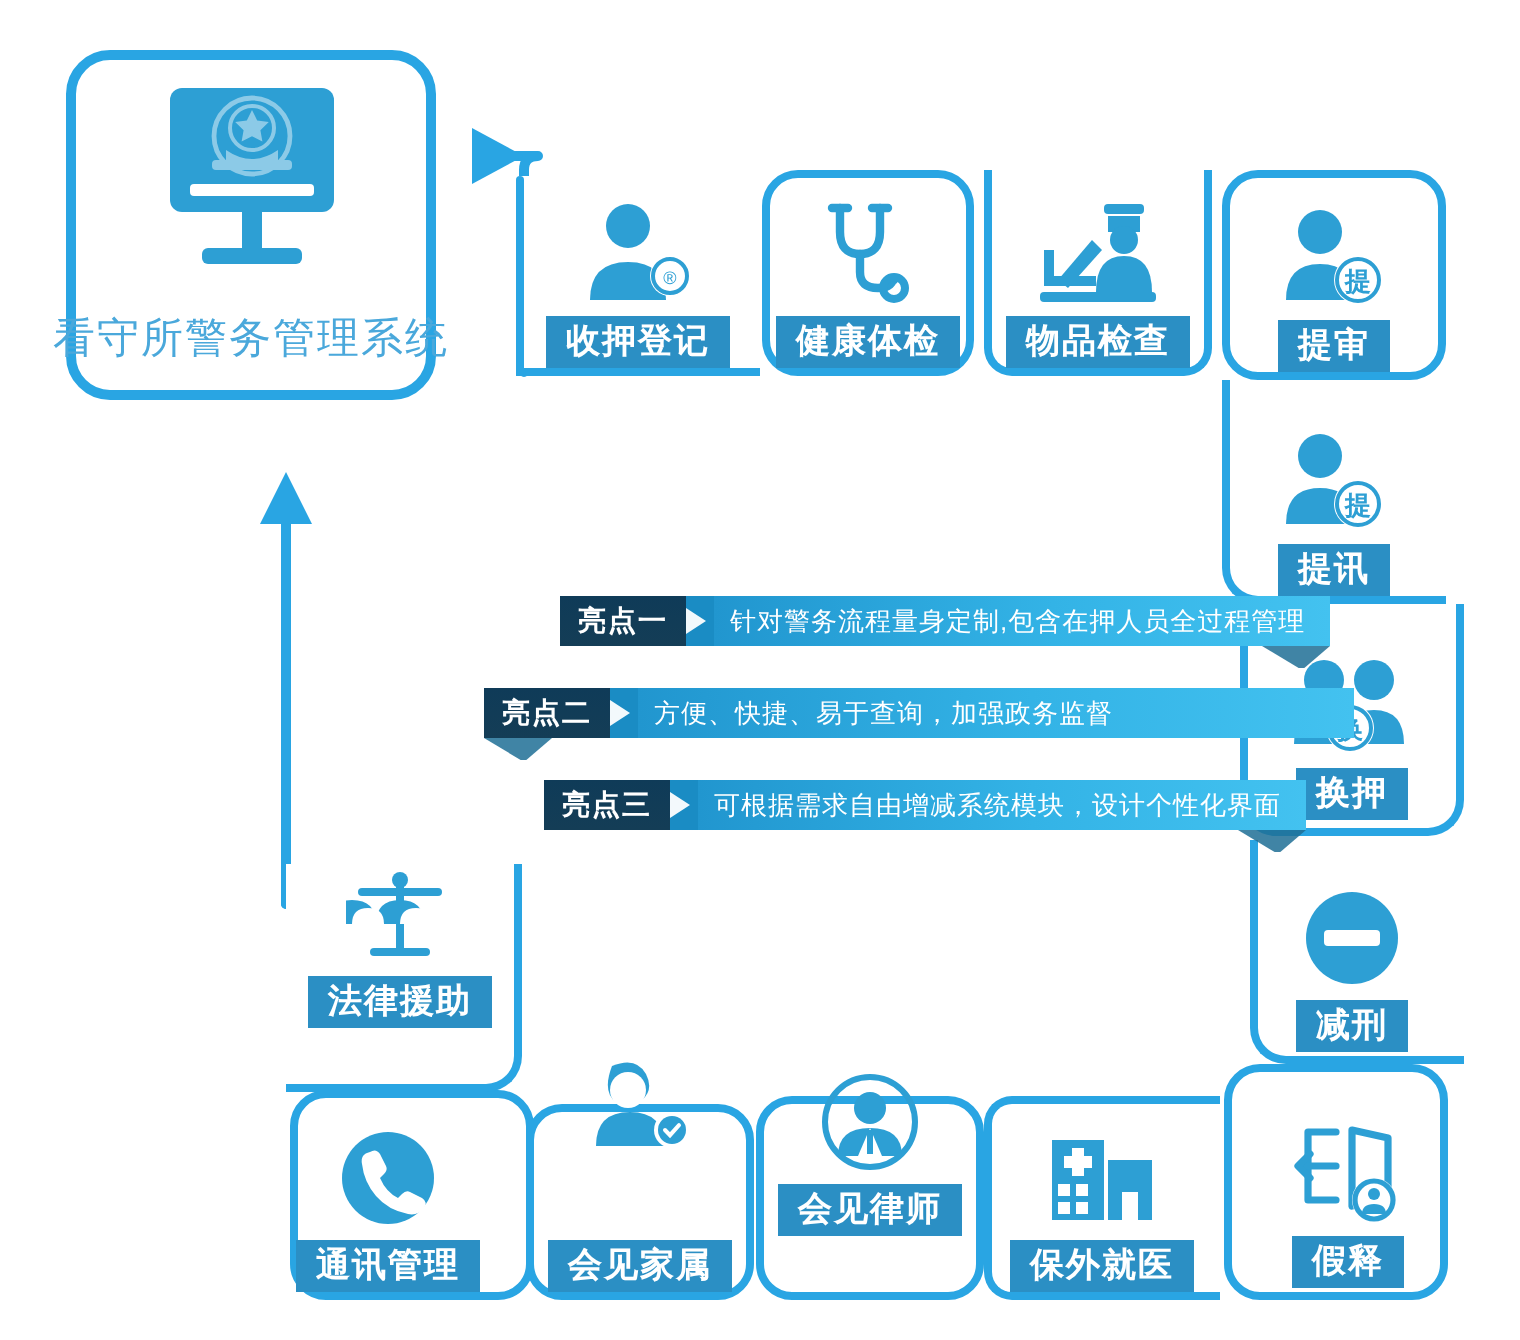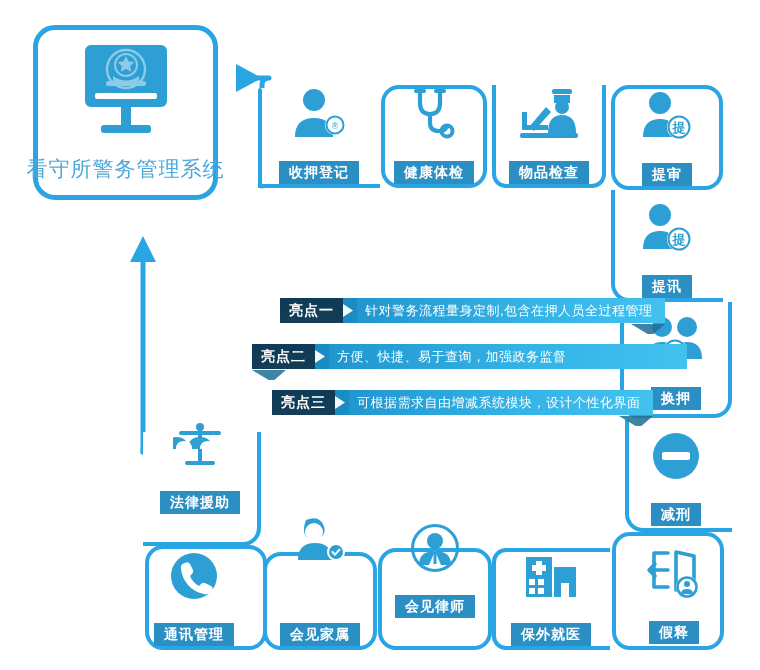--- a/index.html
+++ b/index.html
@@ -36,24 +36,24 @@
     align-items: center;
     justify-content: flex-end;
   }
   .node .icon {
     display: flex;
     align-items: flex-end;
     justify-content: center;
     height: 62px;
   }
   .node .label {
-    margin-top: 22px;
+    margin-top: 6px;
     background: #2b8fc4;
     color: #ffffff;
-    font-size: 14px;
+    font-size: 17px;
     font-weight: bold;
     letter-spacing: 1px;
     padding: 4px 10px 5px 10px;
     line-height: 1;
     white-space: nowrap;
   }
 
   
   #main-box {
     left: 33px;
@@ -387,21 +387,21 @@
       </svg>
     </div>
     <div class="body">针对警务流程量身定制,包含在押人员全过程管理</div>
     <div class="shadow right">
       <svg width="34" height="12" viewBox="0 0 34 12" xmlns="http://www.w3.org/2000/svg">
         <path d="M0 0 L34 0 L20 12 Z" fill="#1f6e95" opacity="0.85"></path>
       </svg>
     </div>
   </div>
 
-  <div class="banner" style="left:252px; top:344px;justify-content:flex-end;">
+  <div class="banner" style="left:242px; top:344px;justify-content:flex-end;">
     <div class="tag">亮点二</div>
     <div class="notch">
       <svg width="14" height="25" viewBox="0 0 14 25" xmlns="http://www.w3.org/2000/svg">
         <rect x="0" y="0" width="14" height="25" fill="#1a8cc4"></rect>
         <path d="M0 6 L10 12.5 L0 19 Z" fill="#ffffff" opacity="0.95"></path>
       </svg>
     </div>
     <div class="body" style="padding-right:120px;">方便、快捷、易于查询，加强政务监督</div>
     <div class="shadow left">
       <svg width="34" height="12" viewBox="0 0 34 12" xmlns="http://www.w3.org/2000/svg">

